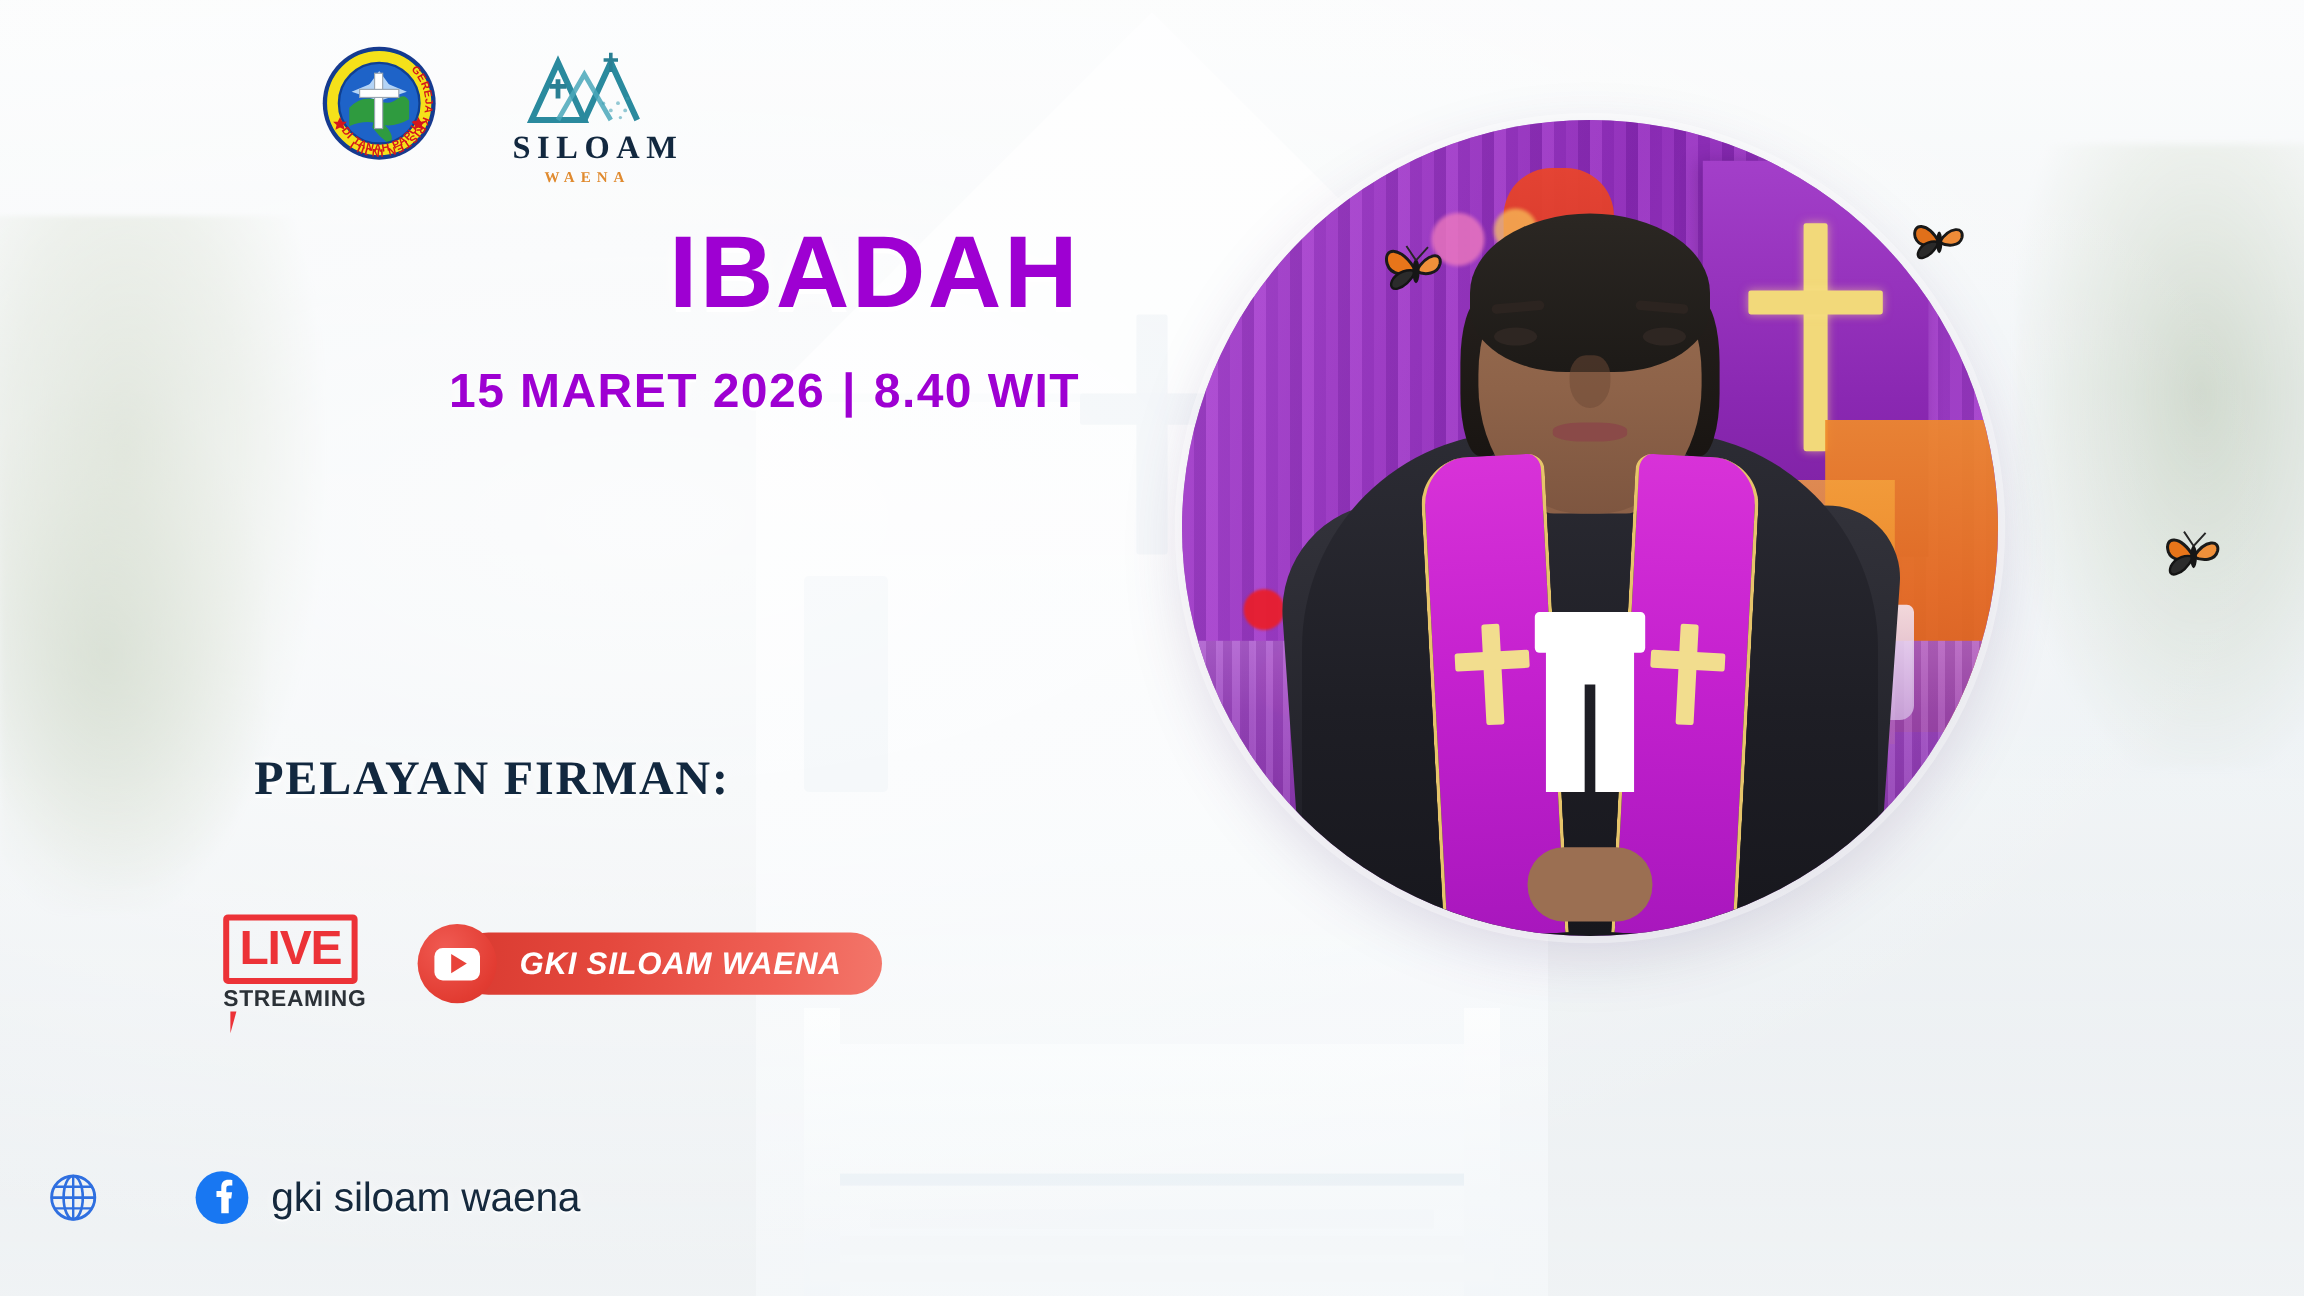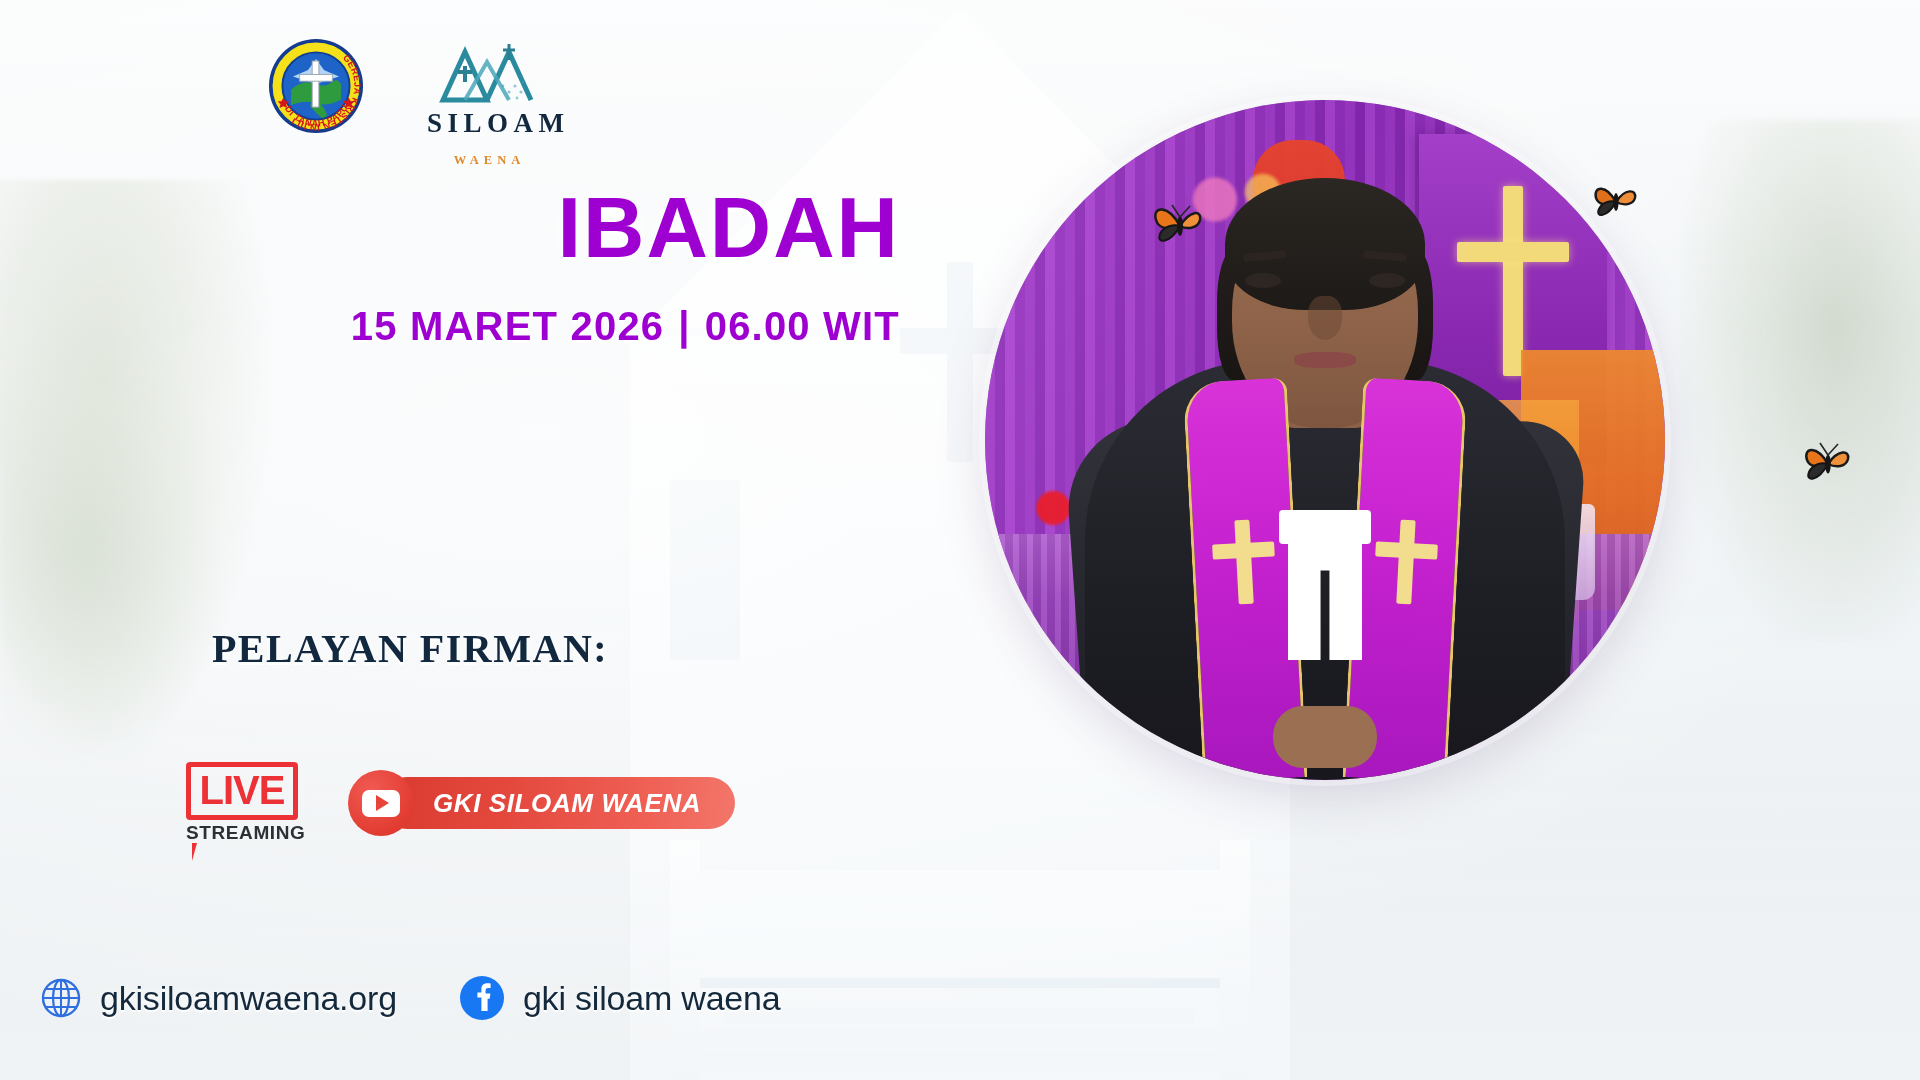--- a/index.html
+++ b/index.html
@@ -115,21 +115,21 @@
   .siloam { width:130px; text-align:center; padding-top:4px; }
   .siloam-mark { height:62px; display:flex; justify-content:center; align-items:flex-end; }
   .siloam-name {
     font-family:"Liberation Serif", serif;
     font-size:27px; font-weight:700; letter-spacing:5.5px;
     color:#12283f; line-height:1; margin-top:6px; padding-left:5px;
   }
   .siloam-sub {
     font-family:"Liberation Serif", serif;
     font-size:12.5px; font-weight:700; letter-spacing:5px;
-    color:#e08a2e; margin-top:16px; padding-left:5px;
+    color:#e08a2e; margin-top:4px; padding-left:5px;
   }
 
   .headline-wrap { position:absolute; left:0; top:185px; width:900px; text-align:right; }
   .t-ibadah {
     font-size:85px; font-weight:700; letter-spacing:2px;
     color:#9e00d2; line-height:1;
     text-shadow:0 4px 0 rgba(255,255,255,.92), 0 0 22px rgba(255,255,255,.85);
   }
   .t-minggu {
     font-size:152px; font-weight:700; letter-spacing:1px;
@@ -485,21 +485,21 @@
           </svg>
         </div>
         <div class="siloam-name">SILOAM</div>
         <div class="siloam-sub">WAENA</div>
       </div>
     </div>
 
     <div class="headline-wrap">
       <div class="t-ibadah">IBADAH</div>
       <div class="t-date">
-        <span>15 MARET 2026</span><span class="sep">|</span><span>06.00 WIT</span>
+        <span>15 MARET 2026</span><span class="sep">|</span><span>8.40 WIT</span>
       </div>
     </div>
 
     <div class="preacher-wrap">
       <div class="t-pelayan">PELAYAN FIRMAN:</div>
     </div>
 
     <div class="stream-row">
 
       <div class="live-badge">
@@ -528,21 +528,20 @@
         <span class="f-ico">
           <svg width="42" height="42" viewBox="0 0 42 42">
             <circle cx="21" cy="21" r="18" fill="none" stroke="#2f6fe0" stroke-width="2.4"></circle>
             <ellipse cx="21" cy="21" rx="8" ry="18" fill="none" stroke="#2f6fe0" stroke-width="2.2"></ellipse>
             <line x1="3" y1="21" x2="39" y2="21" stroke="#2f6fe0" stroke-width="2.2"></line>
             <line x1="6" y1="12" x2="36" y2="12" stroke="#2f6fe0" stroke-width="2"></line>
             <line x1="6" y1="30" x2="36" y2="30" stroke="#2f6fe0" stroke-width="2"></line>
             <line x1="21" y1="3" x2="21" y2="39" stroke="#2f6fe0" stroke-width="2"></line>
           </svg>
         </span>
-        <span class="f-label">gkisiloamwaena.org</span>
       </div>
 
       <div class="f-gap-1"></div>
 
       <div class="f-item">
         <span class="f-ico">
           <svg width="46" height="46" viewBox="0 0 46 46">
             <circle cx="23" cy="23" r="22" fill="#1877f2"></circle>
             <path d="M26.6 23.8h4.1l.7-5.2h-4.8v-3.1c0-1.5.5-2.5 2.7-2.5h2.3V8.4c-.4-.05-1.8-.2-3.4-.2-3.4 0-5.8 2.1-5.8 5.9v3.3h-4v5.2h4v13.4h6.2V23.8z" fill="#fff"></path>
           </svg>

